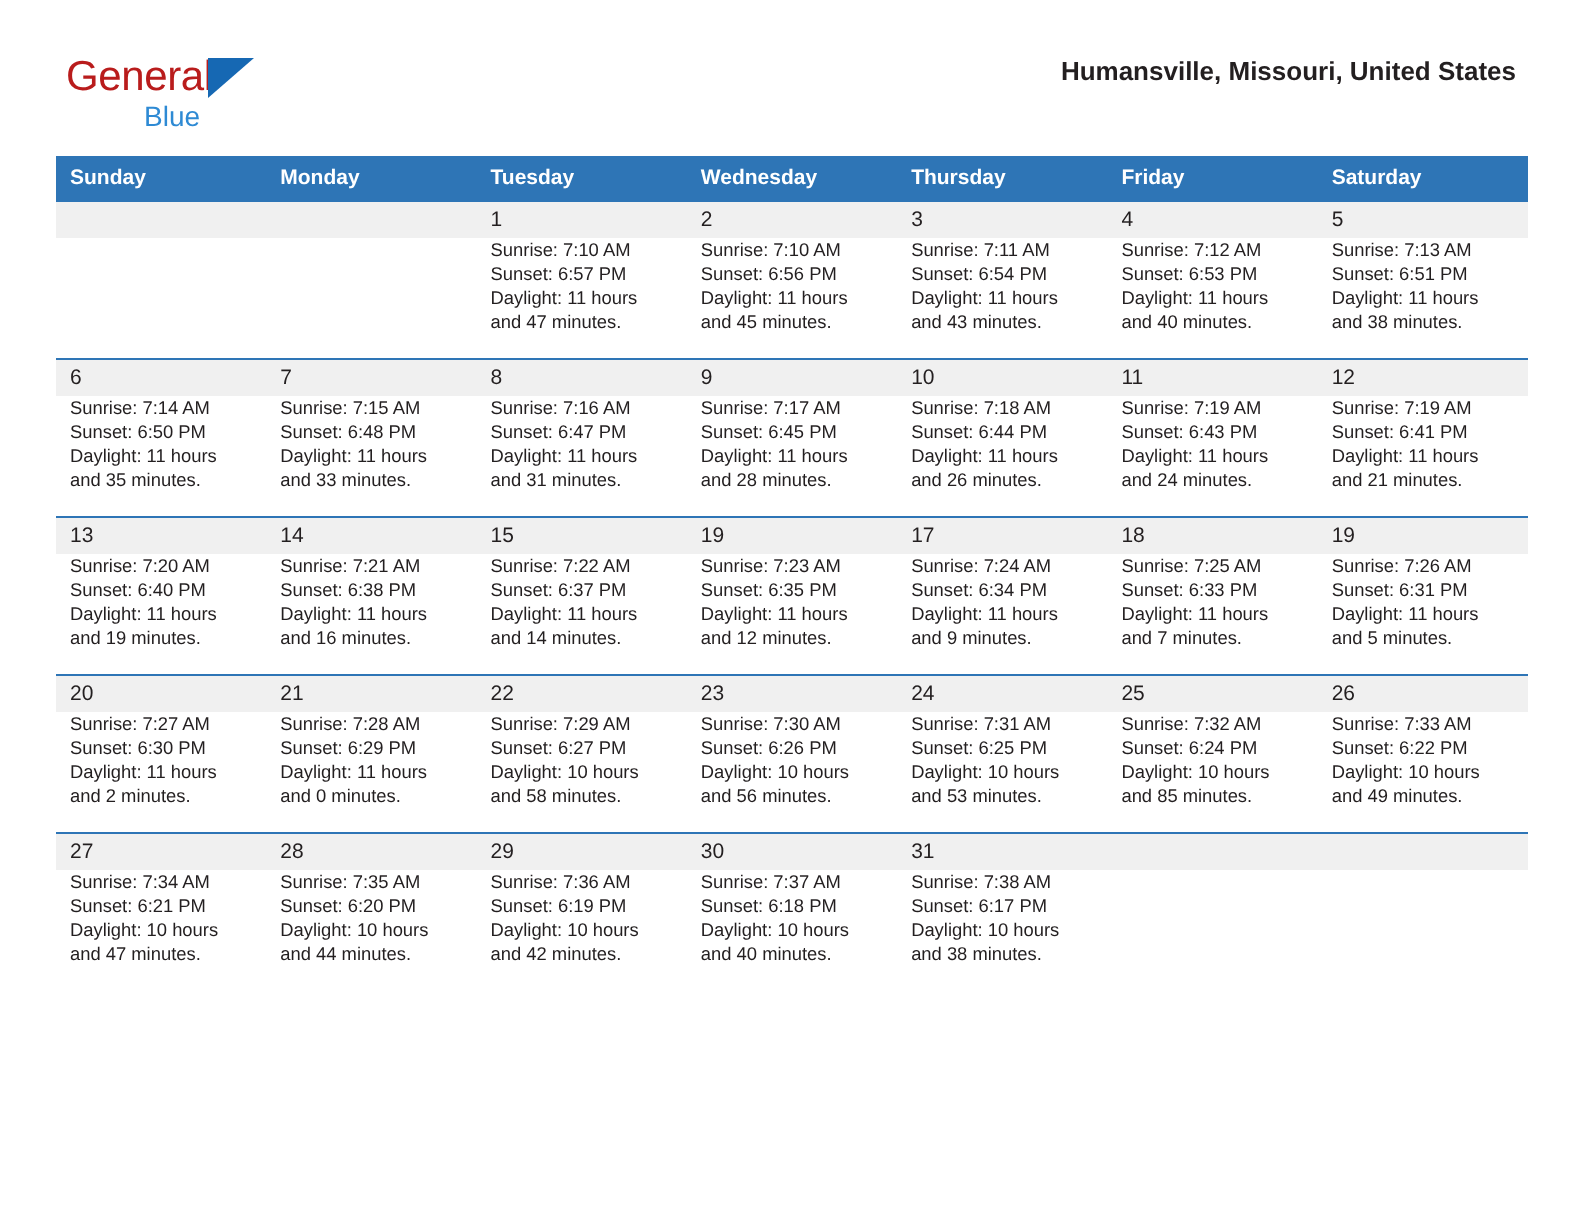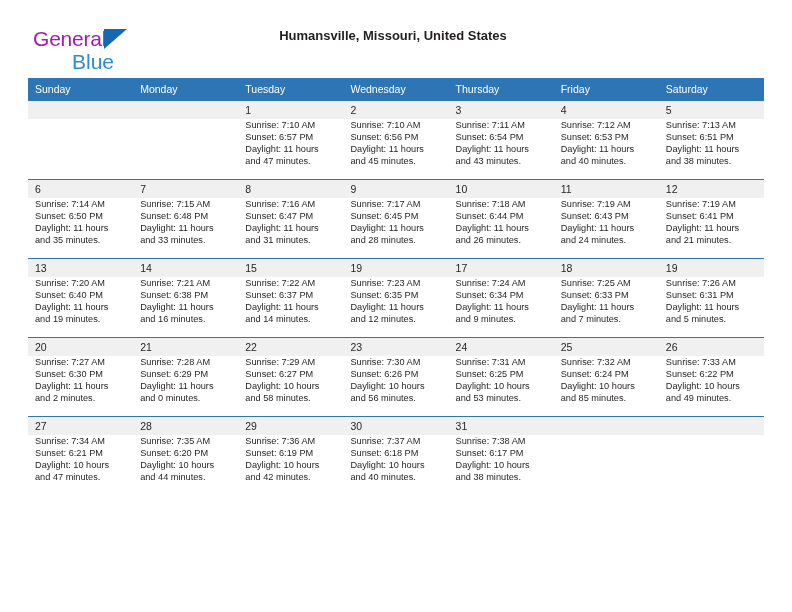--- a/index.html
+++ b/index.html
@@ -31,37 +31,37 @@
   }
   .logo {
     position: absolute;
     left: 5px;
     top: 28px;
     width: 180px;
     height: 52px;
   }
   .logo-general {
     font-size: 21px;
-    color: #a21caf;
+    color: #b91c1c;
     letter-spacing: -0.2px;
     line-height: 1;
     display: inline-block;
   }
   .logo-tri {
     display: inline-block;
     width: 0;
     height: 0;
     border-left: 23px solid #1668b3;
     border-bottom: 20px solid transparent;
     vertical-align: top;
     margin-left: -2px;
     margin-top: 1px;
   }
   .logo-blue {
-    font-size: 21px;
+    font-size: 14px;
     color: #2e8ad4;
     line-height: 1;
     margin-left: 39px;
     margin-top: 1px;
     display: block;
   }
   .title-block {
     text-align: right;
     padding-right: 6px;
   }
@@ -71,35 +71,34 @@
     color: #231f20;
     line-height: 1.15;
     margin: 0;
   }
   .cal-subtitle {
     font-size: 13px;
     font-weight: bold;
     color: #231f20;
     margin: 7px 0 0 0;
     line-height: 1.15;
-    text-align: center;
   }
 
   
   .calendar {
     width: 736px;
     border-collapse: collapse;
     table-layout: fixed;
     margin-top: 4px;
   }
   .calendar th {
     background: #2e75b6;
     color: #ffffff;
     font-size: 10.5px;
-    font-weight: normal;
+    font-weight: bold;
     text-align: left;
     padding: 5px 0 5px 7px;
     height: 11px;
     border: none;
   }
   .calendar td {
     vertical-align: top;
     padding: 0;
     border: none;
     border-top: 1.4px solid #2e75b6;

